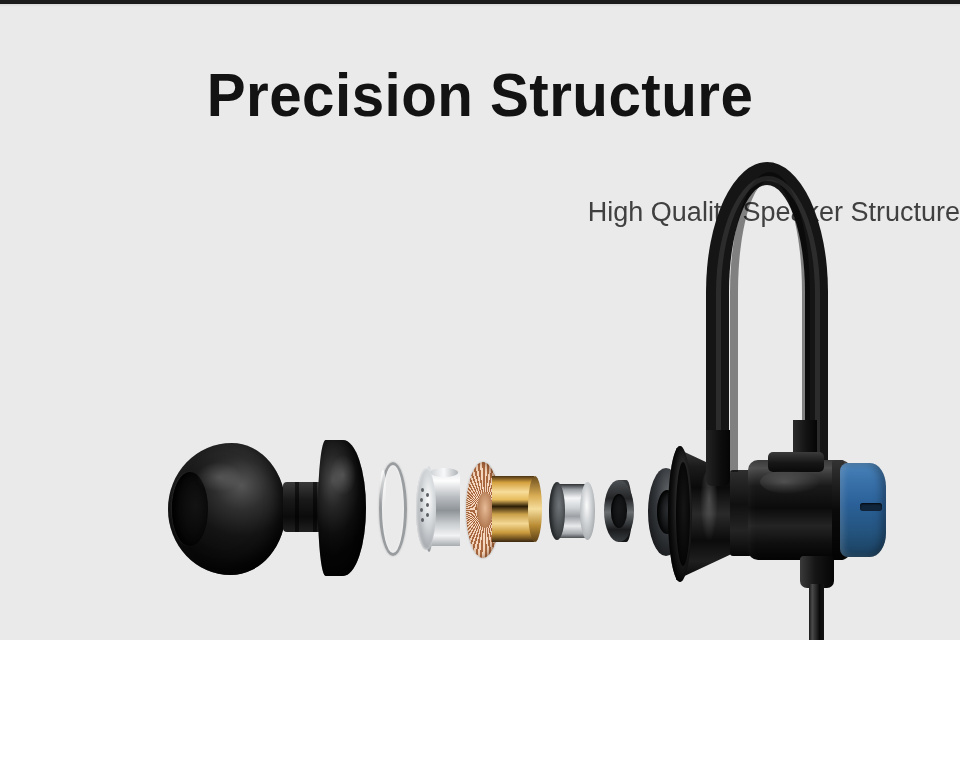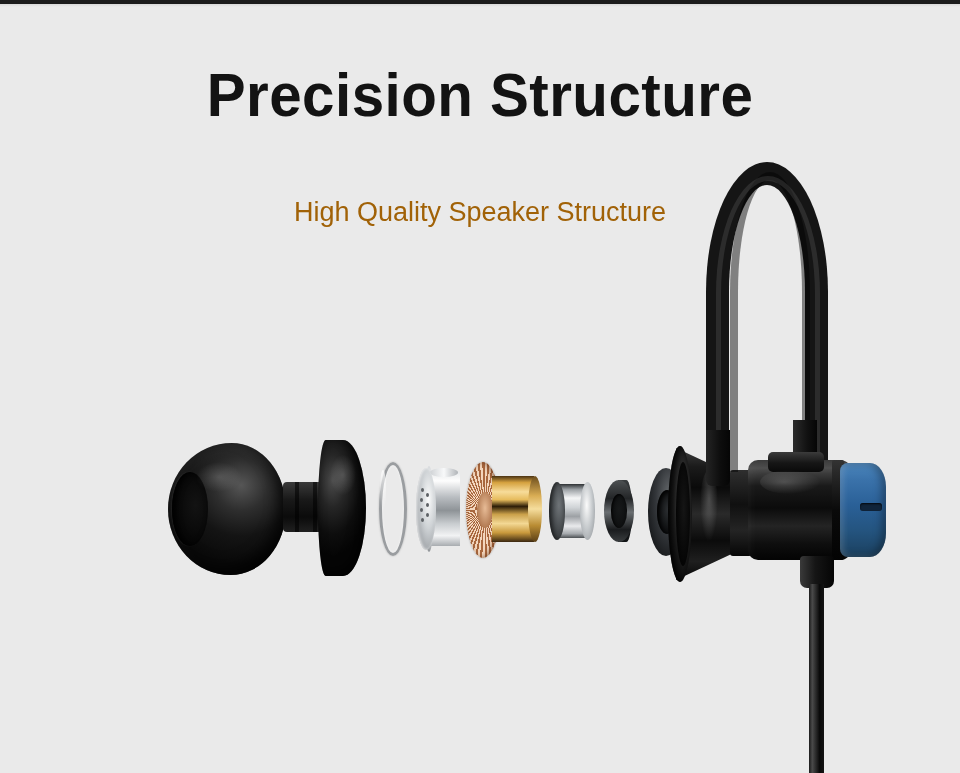--- a/index.html
+++ b/index.html
@@ -3,21 +3,21 @@
 <meta charset="utf-8">
 <style>
   html, body {
     margin: 0;
     padding: 0;
     background: #ffffff;
   }
   #stage {
     position: relative;
     width: 960px;
-    height: 773px;
+    height: 640px;
     background: #eaeaea;
     overflow: hidden;
     font-family: "Liberation Sans", sans-serif;
   }
 
   
   #top-strip {
     position: absolute;
     left: 0; top: 0;
     width: 960px; height: 4px;
@@ -43,24 +43,24 @@
     color: #131313;
     font-family: "Liberation Sans Narrow", "Liberation Sans", sans-serif;
     transform: scaleX(0.94);
     transform-origin: 50% 50%;
     white-space: nowrap;
   }
   #subhead {
     position: absolute;
     left: 0; top: 193px;
     width: 960px;
-    text-align: center;
+    text-align: right;
     font-size: 27px;
     line-height: 38px;
-    color: #a16207;
+    color: #404040;
     font-weight: normal;
   }
   #subhead .ln { display: block; }
 
   
   #diagram {
     position: absolute;
     left: 0; top: 0;
     width: 960px; height: 773px;
   }

